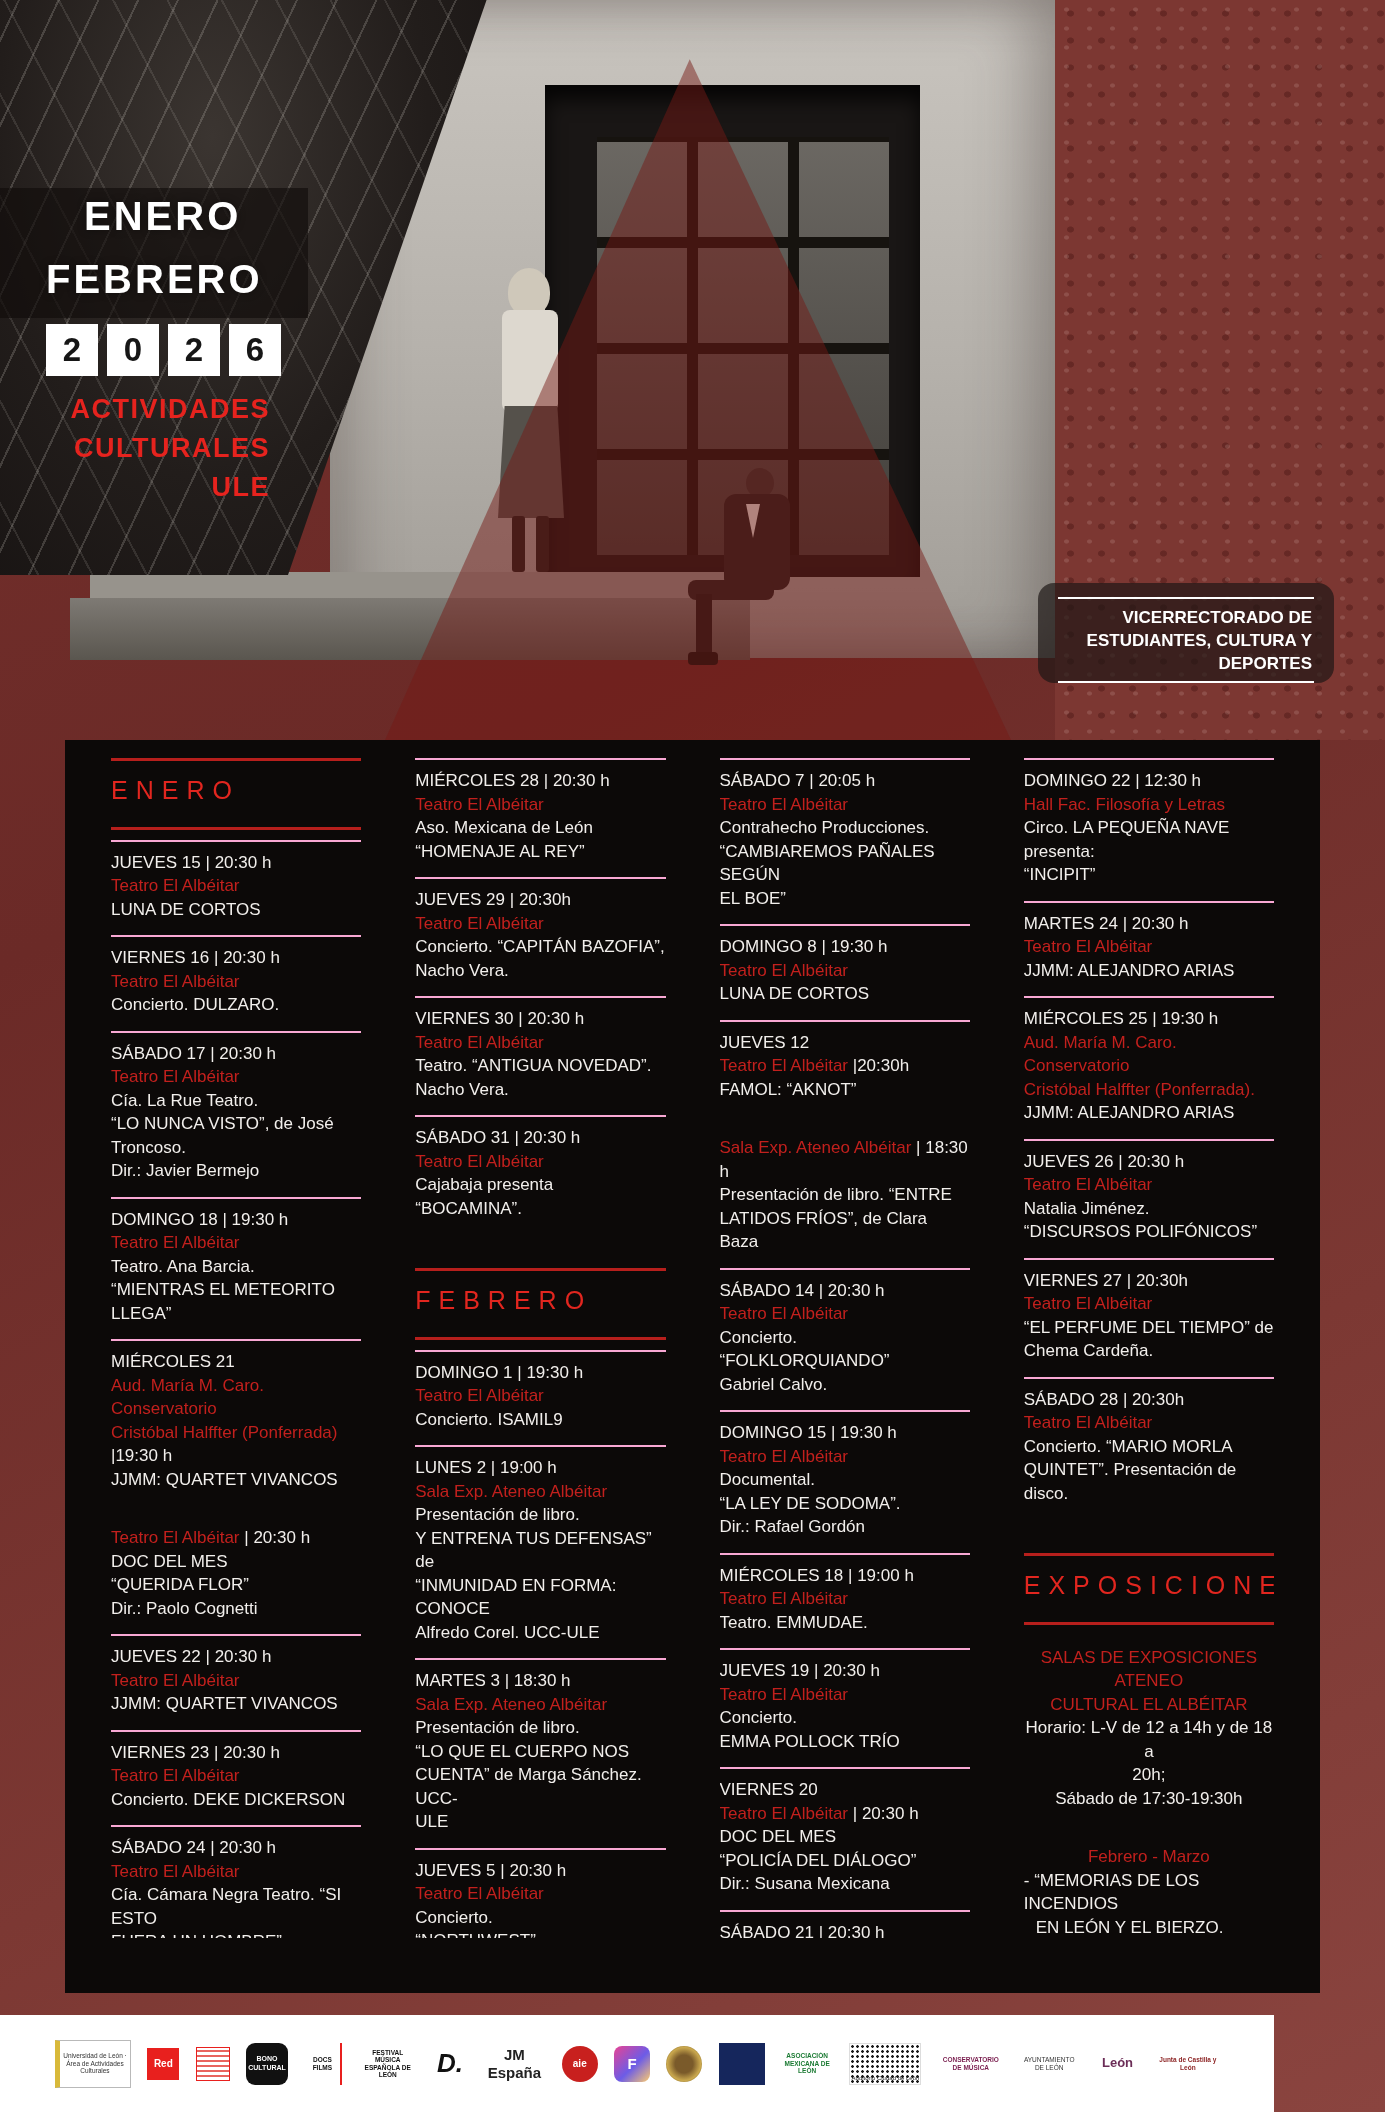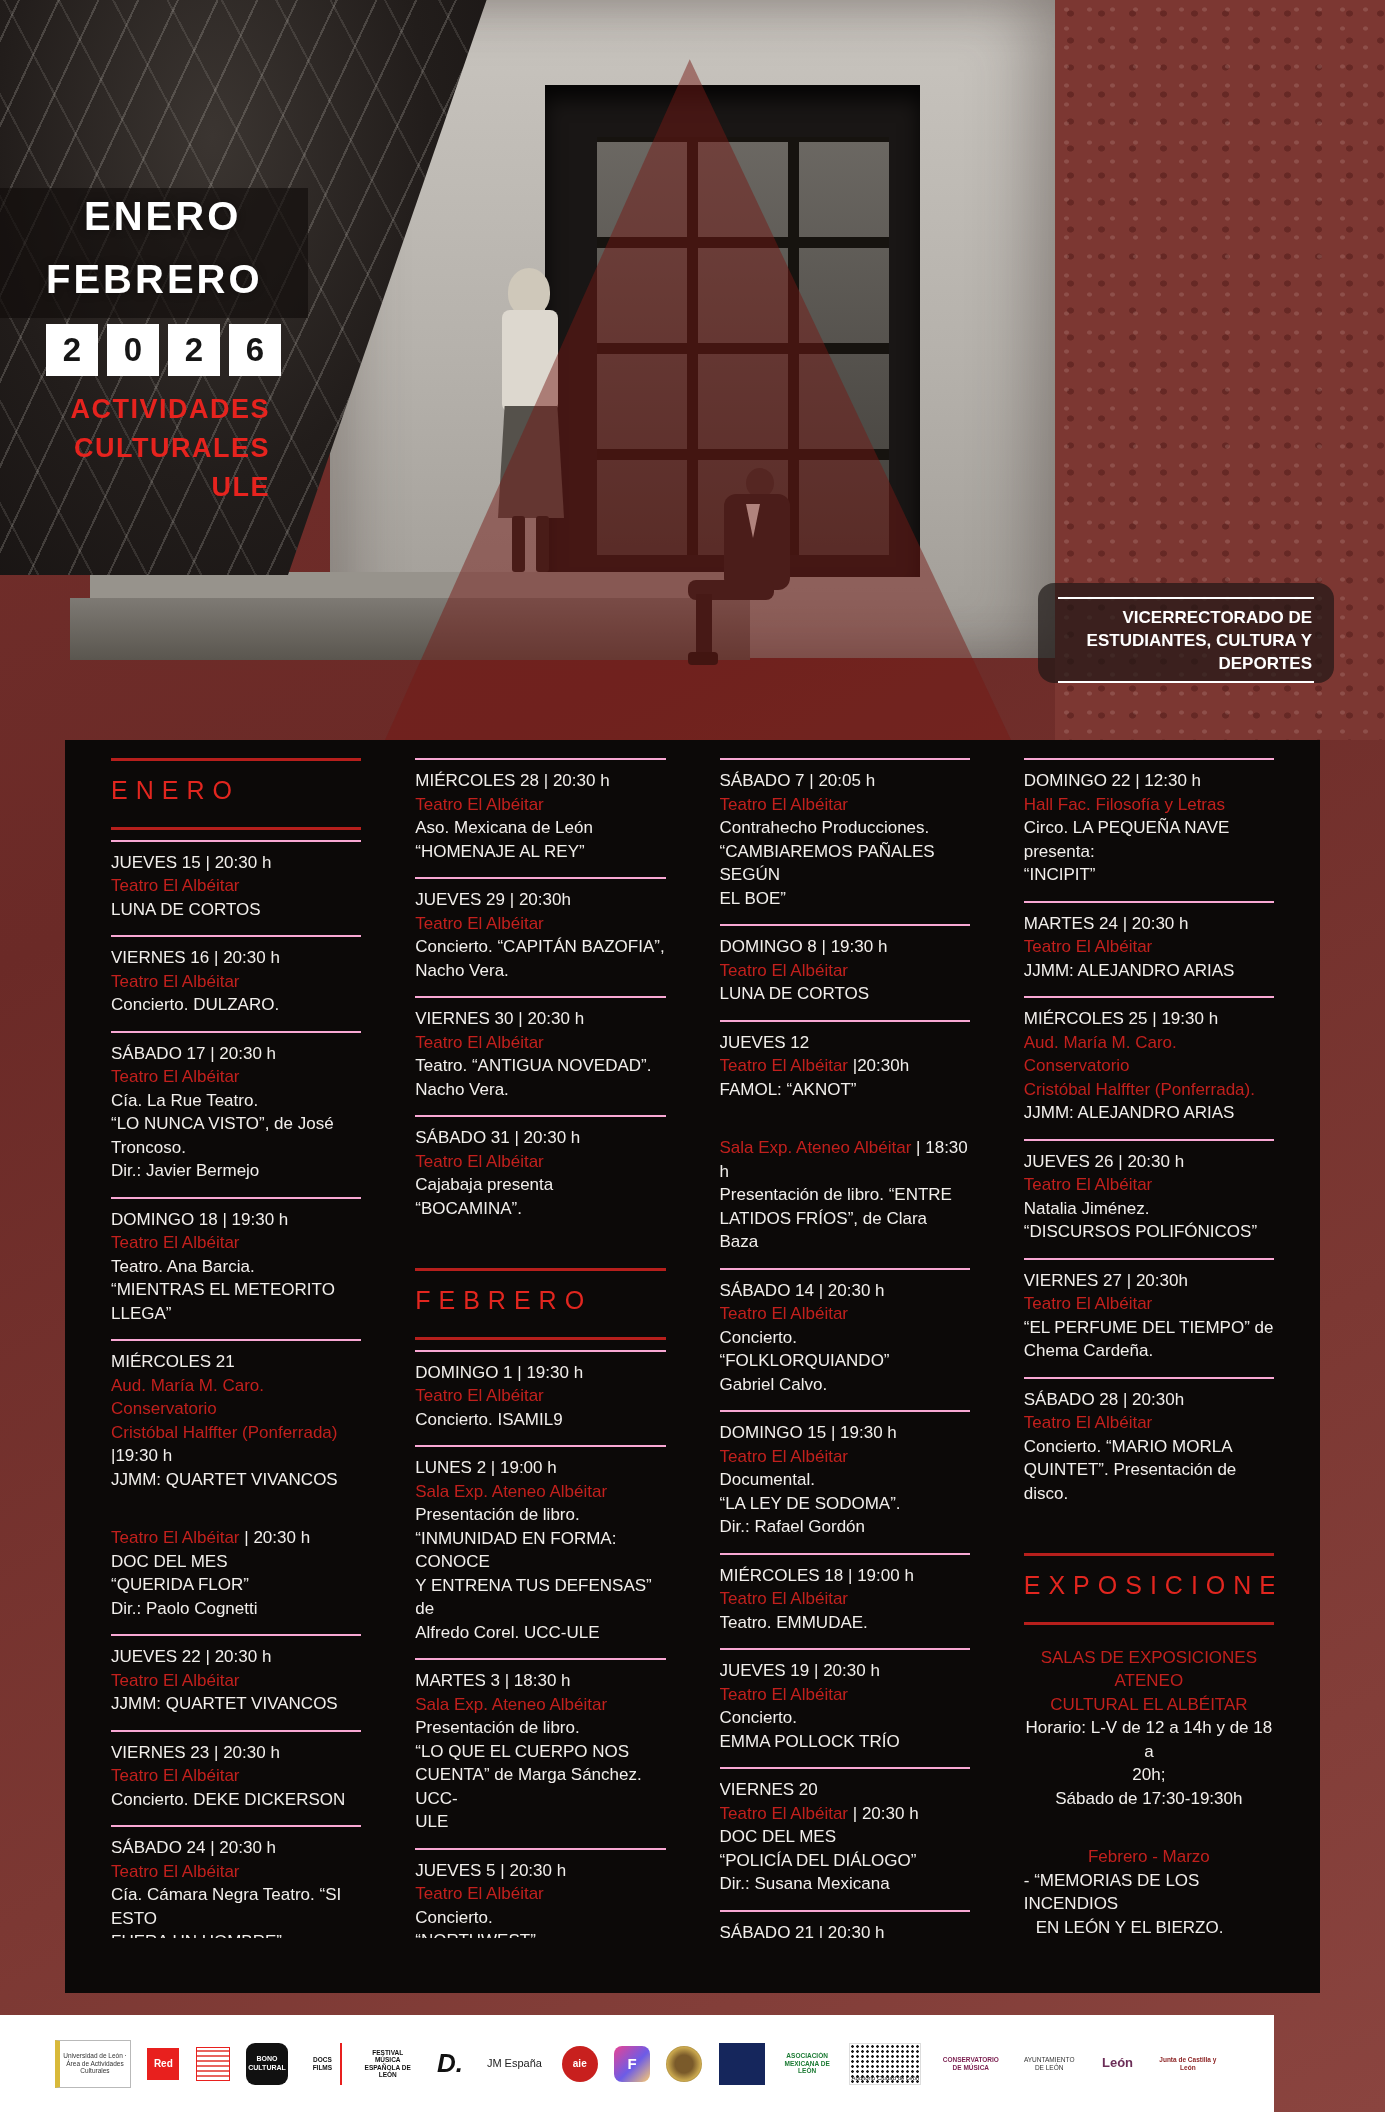--- a/index.html
+++ b/index.html
@@ -90,21 +90,21 @@
   .logo{display:flex;align-items:center;justify-content:center;text-align:center;
     font-size:6.5px;line-height:1.15;color:#333;flex:0 0 auto;overflow:hidden;}
   .lg-uni{width:66px;height:42px;border:1px solid #b9b9b9;border-left:5px solid #d8b93a;padding:2px;}
   .lg-red{width:32px;height:32px;background:#e8201e;color:#fff;font-weight:700;font-size:10px;}
   .lg-stripes{width:32px;height:32px;border:1px solid #e8201e;
     background:repeating-linear-gradient(0deg,#fff 0 3px,#e8645f 3px 5px);}
   .lg-bono{width:42px;height:42px;background:#111;color:#fff;border-radius:9px;font-weight:700;font-size:7px;}
   .lg-docs{width:36px;height:42px;border-right:2px solid #e8201e;color:#111;font-weight:700;}
   .lg-fest{width:58px;color:#111;font-weight:700;}
   .lg-dlogo{width:34px;font-size:26px;font-weight:700;font-style:italic;color:#111;}
-  .lg-jm{width:62px;font-size:11px;font-weight:400;color:#222;}
+  .lg-jm{width:62px;font-size:15px;font-weight:700;color:#222;}
   .lg-aie{width:36px;height:36px;border-radius:50%;background:#c8201e;color:#fff;font-weight:700;font-size:10px;}
   .lg-tile{width:36px;height:36px;border-radius:8px;color:#fff;font-weight:700;font-size:15px;
     background:linear-gradient(135deg,#e84393 0%,#6c5ce7 55%,#fdcb6e 100%);}
   .lg-medal{width:36px;height:36px;border-radius:50%;
     background:radial-gradient(circle,#7a5a2a 35%,#caa84e 65%,#3a2a10 100%);}
   .lg-navy{width:46px;height:42px;background:#15265c;color:#fff;font-size:6px;}
   .lg-mex{width:52px;color:#1b7a33;font-weight:700;}
   .lg-aud{width:72px;height:42px;background-color:#fff;border:1px solid #ddd;color:#222;
     background-image:radial-gradient(#1a1a1a 1px,transparent 1.6px);background-size:5px 5px;
     align-items:flex-end;padding-bottom:2px;box-sizing:border-box;font-size:6px;}
@@ -267,22 +267,22 @@
           </div>
           <div class="event divided">
             <div class="line"><span class="wh">DOMINGO 1 | 19:30 h</span></div>
             <div class="line"><span class="red">Teatro El Albéitar</span></div>
             <div class="line"><span class="wh">Concierto. ISAMIL9</span></div>
           </div>
           <div class="event divided">
             <div class="line"><span class="wh">LUNES 2 | 19:00 h</span></div>
             <div class="line"><span class="red">Sala Exp. Ateneo Albéitar</span></div>
             <div class="line"><span class="wh">Presentación de libro.</span></div>
+            <div class="line"><span class="wh">Y ENTRENA TUS DEFENSAS” de</span></div>
             <div class="line"><span class="wh">“INMUNIDAD EN FORMA: CONOCE</span></div>
-            <div class="line"><span class="wh">Y ENTRENA TUS DEFENSAS” de</span></div>
             <div class="line"><span class="wh">Alfredo Corel. UCC-ULE</span></div>
           </div>
           <div class="event divided">
             <div class="line"><span class="wh">MARTES 3 | 18:30 h</span></div>
             <div class="line"><span class="red">Sala Exp. Ateneo Albéitar</span></div>
             <div class="line"><span class="wh">Presentación de libro.</span></div>
             <div class="line"><span class="wh">“LO QUE EL CUERPO NOS</span></div>
             <div class="line"><span class="wh">CUENTA” de Marga Sánchez. UCC-</span></div>
             <div class="line"><span class="wh">ULE</span></div>
           </div>

